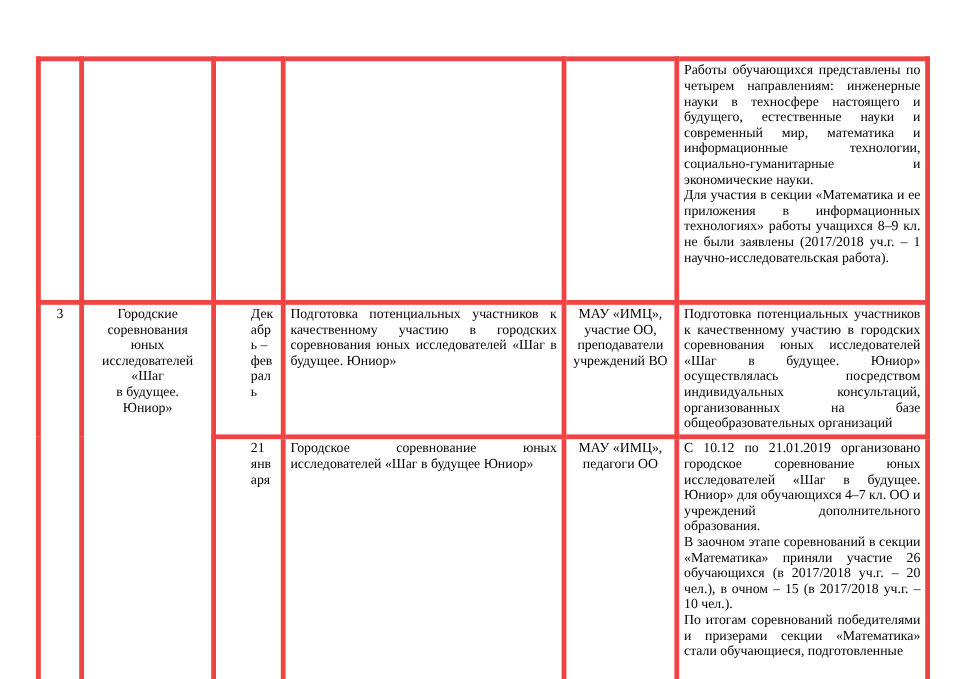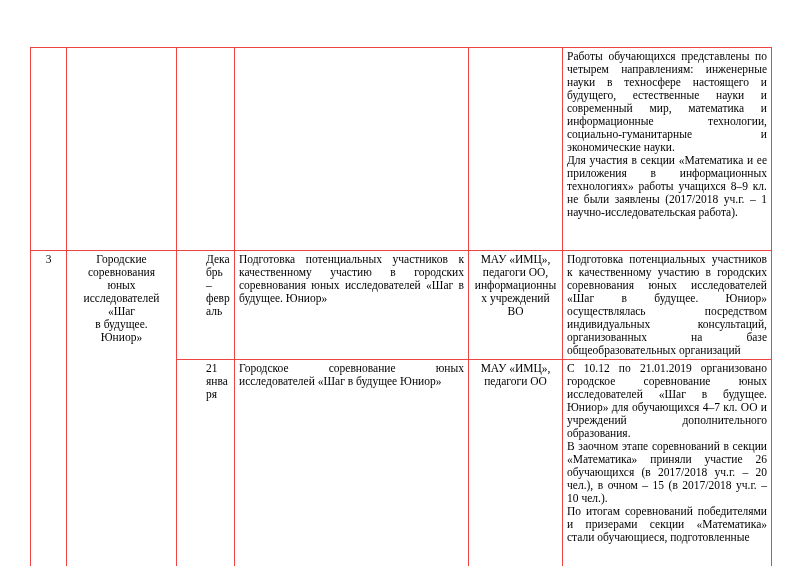--- a/index.html
+++ b/index.html
@@ -22,21 +22,21 @@
   }
   table.report {
     position: absolute;
     left: 30px;
     top: 47px;
     width: 741px;
     border-collapse: collapse;
     table-layout: fixed;
   }
   td {
-    border: 1px solid #ef4444;
+    border: 4px solid #ef4444;
     vertical-align: top;
     padding: 2px 4px;
     overflow: hidden;
     word-wrap: break-word;
   }
   .c   { text-align: center; }
   .j   { text-align: justify; }
   .l   { text-align: left; padding-left: 29px; }
   .pre { white-space: pre-line; }
   tr.row-carryover { height: 203px; }
@@ -72,21 +72,21 @@
         <td rowspan="2" class="c">3</td>
         <td rowspan="2" class="c pre">Городские
 соревнования
 юных
 исследователей
 «Шаг
 в будущее.
 Юниор»</td>
         <td class="l">Декабрь – февраль</td>
         <td class="j">Подготовка потенциальных участников к качественному участию в городских соревнования юных исследователей «Шаг в будущее. Юниор»</td>
-        <td class="c">МАУ «ИМЦ», педагоги ОО, информационных учреждений ВО</td>
+        <td class="c">МАУ «ИМЦ», участие ОО, преподаватели учреждений ВО</td>
         <td class="j pre">Подготовка потенциальных участников к качественному участию в городских соревнования юных исследователей «Шаг в будущее. Юниор» осуществлялась посредством индивидуальных консультаций, организованных на базе общеобразовательных организаций</td>
       </tr>
 
       <tr class="row-entry-b">
         <td class="l">21 января</td>
         <td class="j">Городское соревнование юных исследователей «Шаг в будущее Юниор»</td>
         <td class="c">МАУ «ИМЦ», педагоги ОО</td>
         <td class="j pre">С 10.12 по 21.01.2019 организовано городское соревнование юных исследователей «Шаг в будущее. Юниор» для обучающихся 4–7 кл. ОО и учреждений дополнительного образования.
 В заочном этапе соревнований в секции «Математика» приняли участие 26 обучающихся (в 2017/2018 уч.г. – 20 чел.), в очном – 15 (в 2017/2018 уч.г. – 10 чел.).
 По итогам соревнований победителями и призерами секции «Математика» стали обучающиеся, подготовленные</td>

